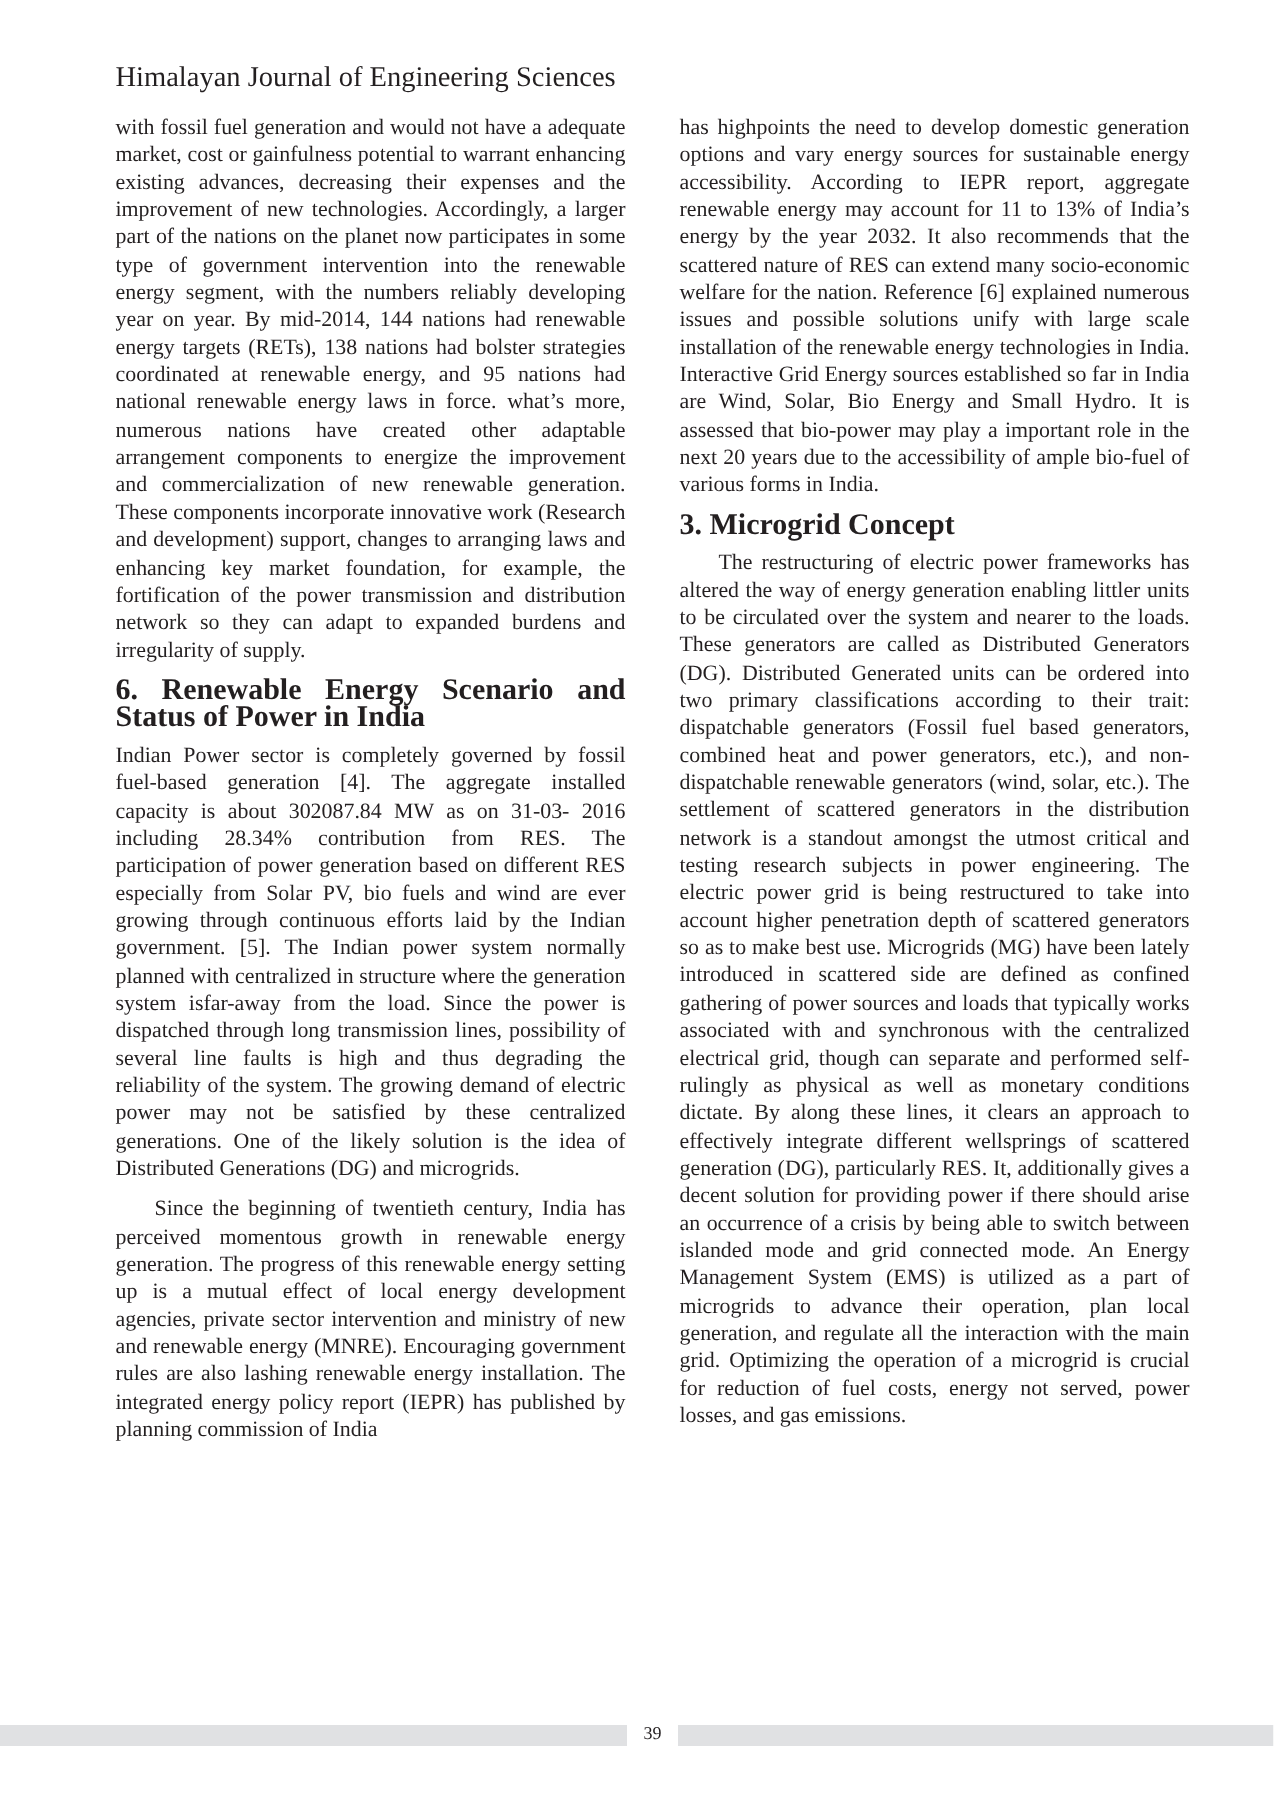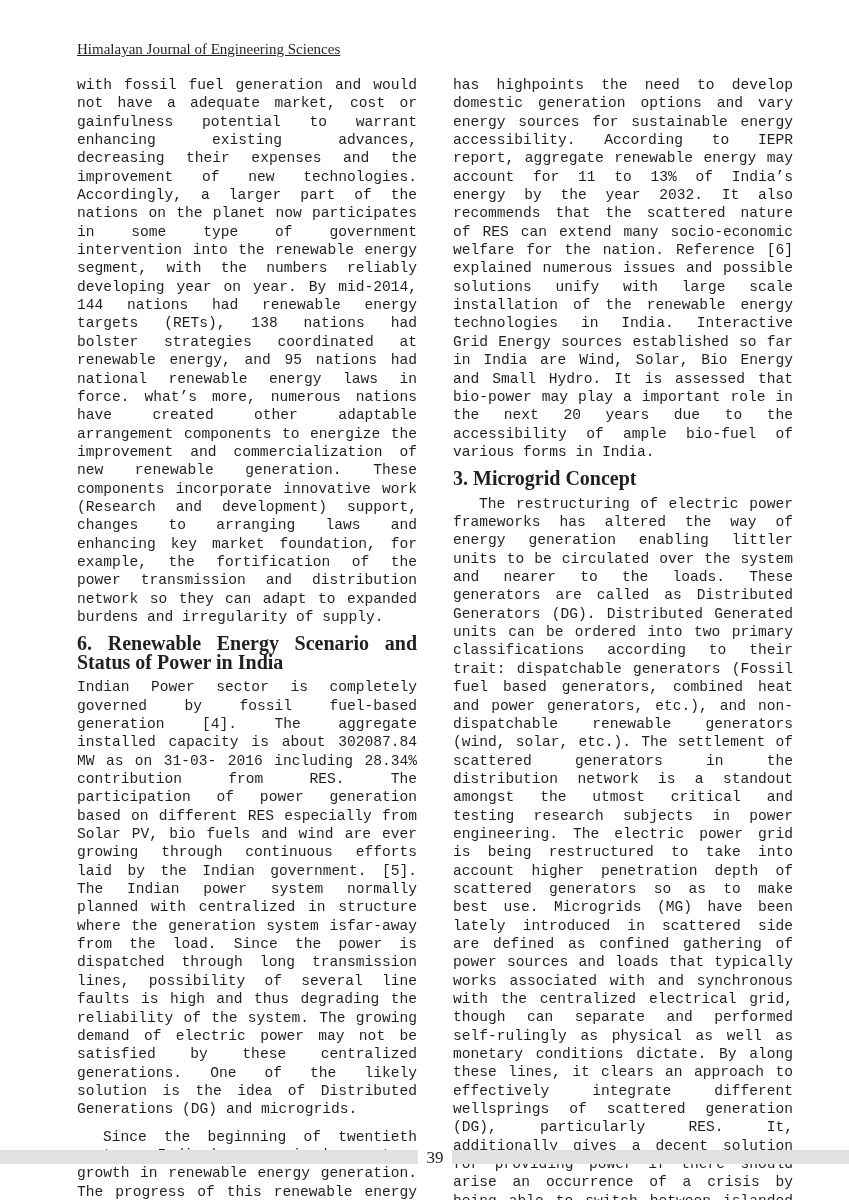--- a/index.html
+++ b/index.html
@@ -1,29 +1,29 @@
 <!DOCTYPE html>
 <html><head>
 <meta charset="utf-8">
 <style>
   html, body { margin:0; padding:0; background:#ffffff; }
   body { width:849px; height:1200px; position:relative; overflow:hidden;
          font-family:"Liberation Serif","DejaVu Serif",serif; color:#231f20; }
-  .running-head { position:absolute; left:77px; top:41px; font-size:15px; color:#231f20;text-decoration:underline; }
+  .running-head { position:absolute; left:77px; top:41px; font-size:19px; color:#231f20; }
   .col { position:absolute; top:76px; width:340px; font-size:14.6px; line-height:18.35px;
          text-align:justify; hyphens:none; }
   .col-left { left:77px; }
   .col-right { left:453px; }
-  .col p { margin:0;font-family:Liberation Mono, monospace; }
+  .col p { margin:0; }
   .col p.indent { text-indent:26px; }
   .col h2 { font-size:20px; font-weight:bold; margin:8px 0 7px 0; line-height:18.5px; text-align:justify; }
   .col p.gap { margin-top:9px; }
   .footer-bar-left { position:absolute; left:0; top:1150px; width:418px; height:14px; background:#e0e1e3; }
   .footer-bar-right { position:absolute; left:452px; top:1150px; width:397px; height:14px; background:#e0e1e3; }
-  .page-number { position:absolute; left:420px; top:1148px; width:30px; text-align:center; font-size:17px; }
+  .page-number { position:absolute; left:420px; top:1148px; width:30px; text-align:center; font-size:12px; }
 </style>
 </head>
 <body>
 
 <div class="running-head">Himalayan Journal of Engineering Sciences</div>
 
 <div class="col col-left">
   <p>with fossil fuel generation and would not have a adequate market, cost or gainfulness potential to warrant enhancing existing advances, decreasing their expenses and the  improvement  of new technologies. Accordingly, a larger part of the nations on the planet now participates in some type of government intervention into the renewable energy segment, with the numbers reliably developing year on year. By mid-2014, 144 nations had renewable energy targets (RETs), 138 nations had bolster strategies coordinated at renewable energy, and 95 nations had national renewable energy laws in force. what’s more, numerous nations have created other adaptable arrangement components to energize the improvement and commercialization of new renewable generation. These components incorporate innovative work (Research and development) support, changes to arranging laws and enhancing key market foundation, for example, the fortification of the power transmission and distribution network so they can adapt to expanded burdens and irregularity of  supply.</p>
   <h2>6. Renewable Energy Scenario and Status of Power in India</h2>
   <p>Indian Power sector is completely governed by fossil fuel-based generation [4]. The aggregate installed capacity is about 302087.84 MW as on 31-03- 2016 including 28.34% contribution from RES. The participation of power generation based on different RES especially from Solar PV, bio fuels and wind are ever growing through continuous efforts laid by the Indian government. [5].  The Indian power system normally planned with centralized in structure where the generation system isfar-away from the load. Since the power is dispatched through long transmission lines, possibility of several line faults is high and thus degrading the reliability of the system. The growing demand of electric power may not be satisfied by these centralized generations. One of the likely solution is the idea of Distributed Generations (DG) and microgrids.</p>

